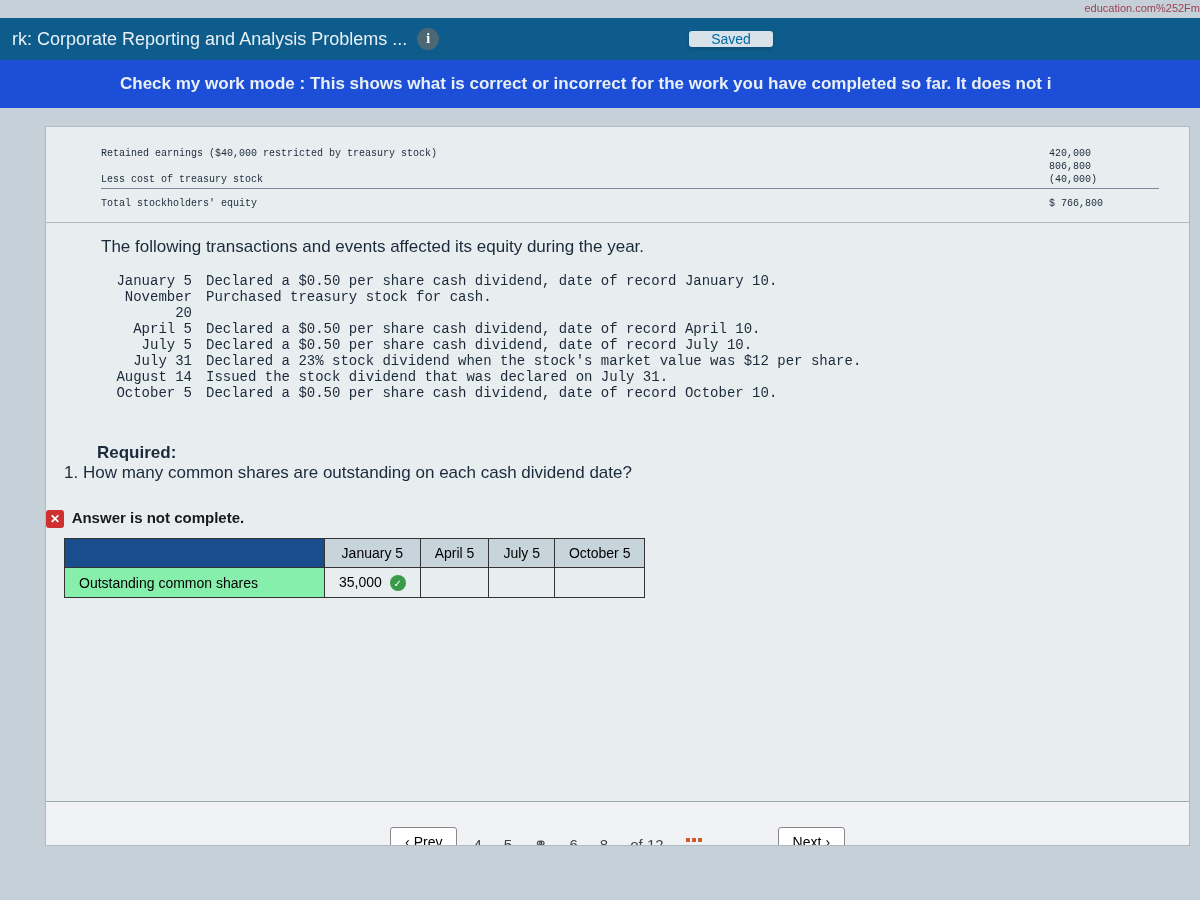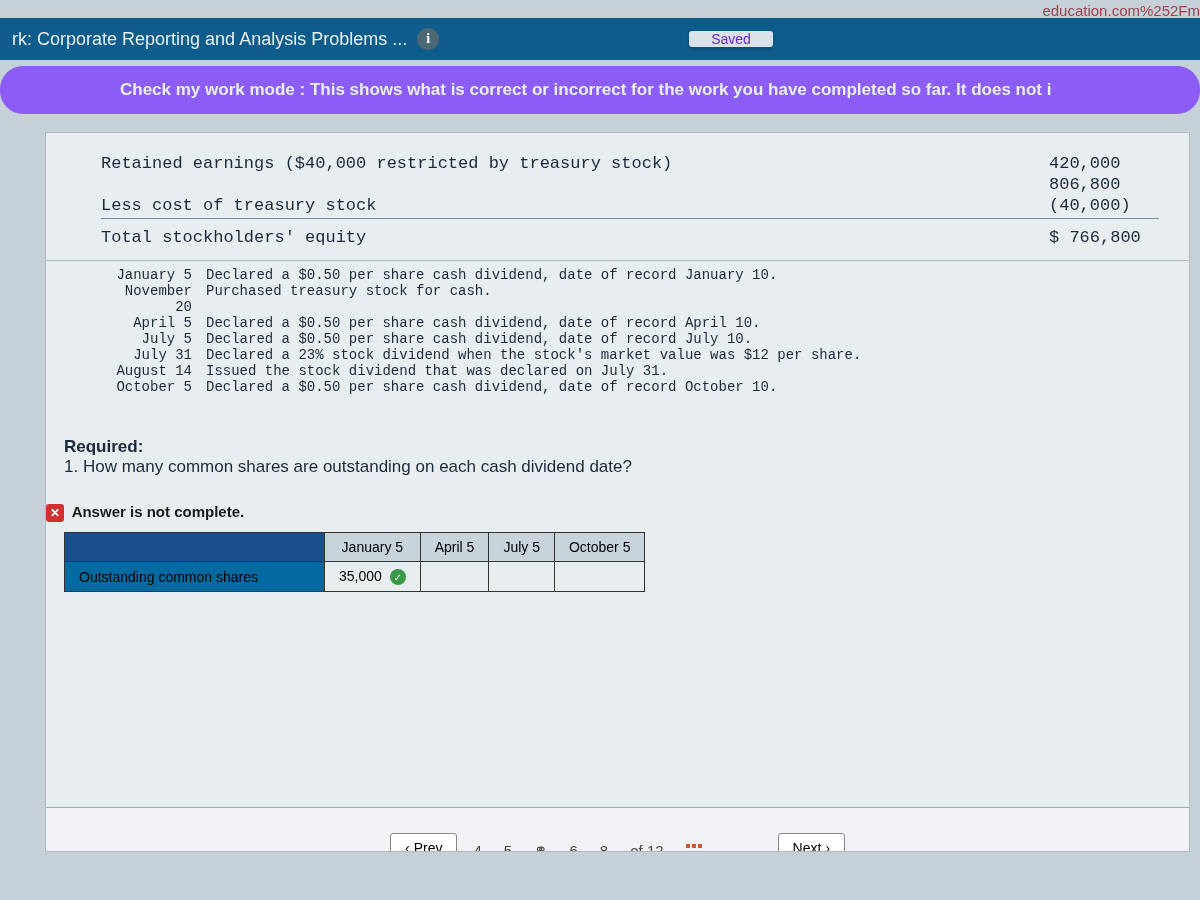--- a/index.html
+++ b/index.html
@@ -8,21 +8,21 @@
       background: #c5d0d8;
       width: 1200px;
       height: 900px;
       overflow: hidden;
       position: relative;
     }
     .url-fragment {
       position: absolute;
       top: 2px;
       right: 0;
-      font-size: 15px;
+      font-size: 11px;
       color: #a04050;
     }
     .header-bar {
       background: #0d5c8c;
       color: #e8f0f5;
       padding: 10px 0 10px 0;
       font-size: 18px;
       display: flex;
       align-items: center;
       margin-top: 18px;
@@ -37,54 +37,52 @@
       color: #fff;
       align-items: center;
       justify-content: center;
       font-family: Georgia, serif;
       font-weight: bold;
       font-size: 14px;
       margin-left: 10px;
     }
     .saved-pill {
       background: #d8e2e8;
-      color: #6d28d9;
+      color: #0369a1;
       border-radius: 3px;
       padding: 0 22px;
       font-size: 14px;
       margin-left: 250px;
       box-shadow: 0 2px 4px rgba(0,0,0,0.15);
     }
     .banner {
-      background: #8b5cf6;
+      background: #1d4ed8;
       color: #e8f0f5;
       padding: 14px 20px 14px 120px;
       font-size: 17px;
       font-weight: bold;
-      margin-top: 6px;
       white-space: nowrap;
       overflow: hidden;
-      border-radius: 23px;
     }
     .content-wrap {
       background: #e8edf0;
       margin: 18px 10px 0 45px;
       border: 1px solid #b0b8c0;
       padding: 0;
       height: 720px;
       position: relative;
     }
     .statement-block {
       padding: 20px 30px 12px 55px;
       border-bottom: 1px solid #b0b8c0;
     }
     .statement-row {
       display: flex;
       font-family: "Courier New", monospace;
-      font-size: 17px;
+      font-size: 10px;
       color: #1a2a3a;
       justify-content: space-between;
       padding: 1px 0;
     }
     .statement-row .label { flex: 1; }
     .statement-row .value { width: 110px; }
     .hr-after { border-bottom: 1px solid #7a8a9a; margin: 2px 0 8px 0; }
     .section-text {
       font-family: Arial, sans-serif;
       font-size: 17px;
@@ -98,21 +96,21 @@
       color: #1a2a3a;
     }
     .tx-row { display: flex; padding: 0; }
     .tx-date { width: 105px; text-align: right; padding-right: 14px; }
     .tx-desc { flex: 1; }
     .required-block {
       padding: 22px 30px 10px 18px;
       font-size: 17px;
       color: #1a2a3a;
     }
-    .required-block .label { font-weight: bold; }
+    .required-block .label { font-weight: bold; margin-left: 33px; }
     .answer-status {
       text-align: left;
       font-weight: bold;
       font-size: 15px;
       padding: 16px 0 8px 0;
       color: #1a1a1a;
     }
     .x-icon {
       display: inline-flex;
       width: 18px; height: 18px;
@@ -137,21 +135,21 @@
     .answer-table th {
       background: #c8d4dc;
       font-weight: normal;
     }
     .answer-table .corner {
       background: #1a4d8c;
       width: 260px;
     }
     .answer-table .row-label {
       text-align: left;
-      background: #0369a1;
+      background: #86efac;
       width: 260px;
     }
     .check-icon {
       display: inline-flex;
       width: 16px; height: 16px;
       background: #3a9a4a;
       color: #fff;
       border-radius: 50%;
       align-items: center; justify-content: center;
       font-size: 10px;
@@ -230,20 +228,21 @@
       <span class="label">Less cost of treasury stock</span>
       <span class="value">(40,000)</span>
     </div>
     <div class="hr-after"></div>
     <div class="statement-row">
       <span class="label">Total stockholders' equity</span>
       <span class="value">$ 766,800</span>
     </div>
   </div>
 
+  <div class="section-text">The following transactions and events affected its equity during the year.</div>
 
   <div class="transactions">
     <div class="tx-row">
         <span class="tx-date">January 5</span>
         <span class="tx-desc">Declared a $0.50 per share cash dividend, date of record January 10.</span>
       </div>
     <div class="tx-row">
         <span class="tx-date">November 20</span>
         <span class="tx-desc">Purchased treasury stock for cash.</span>
       </div>

